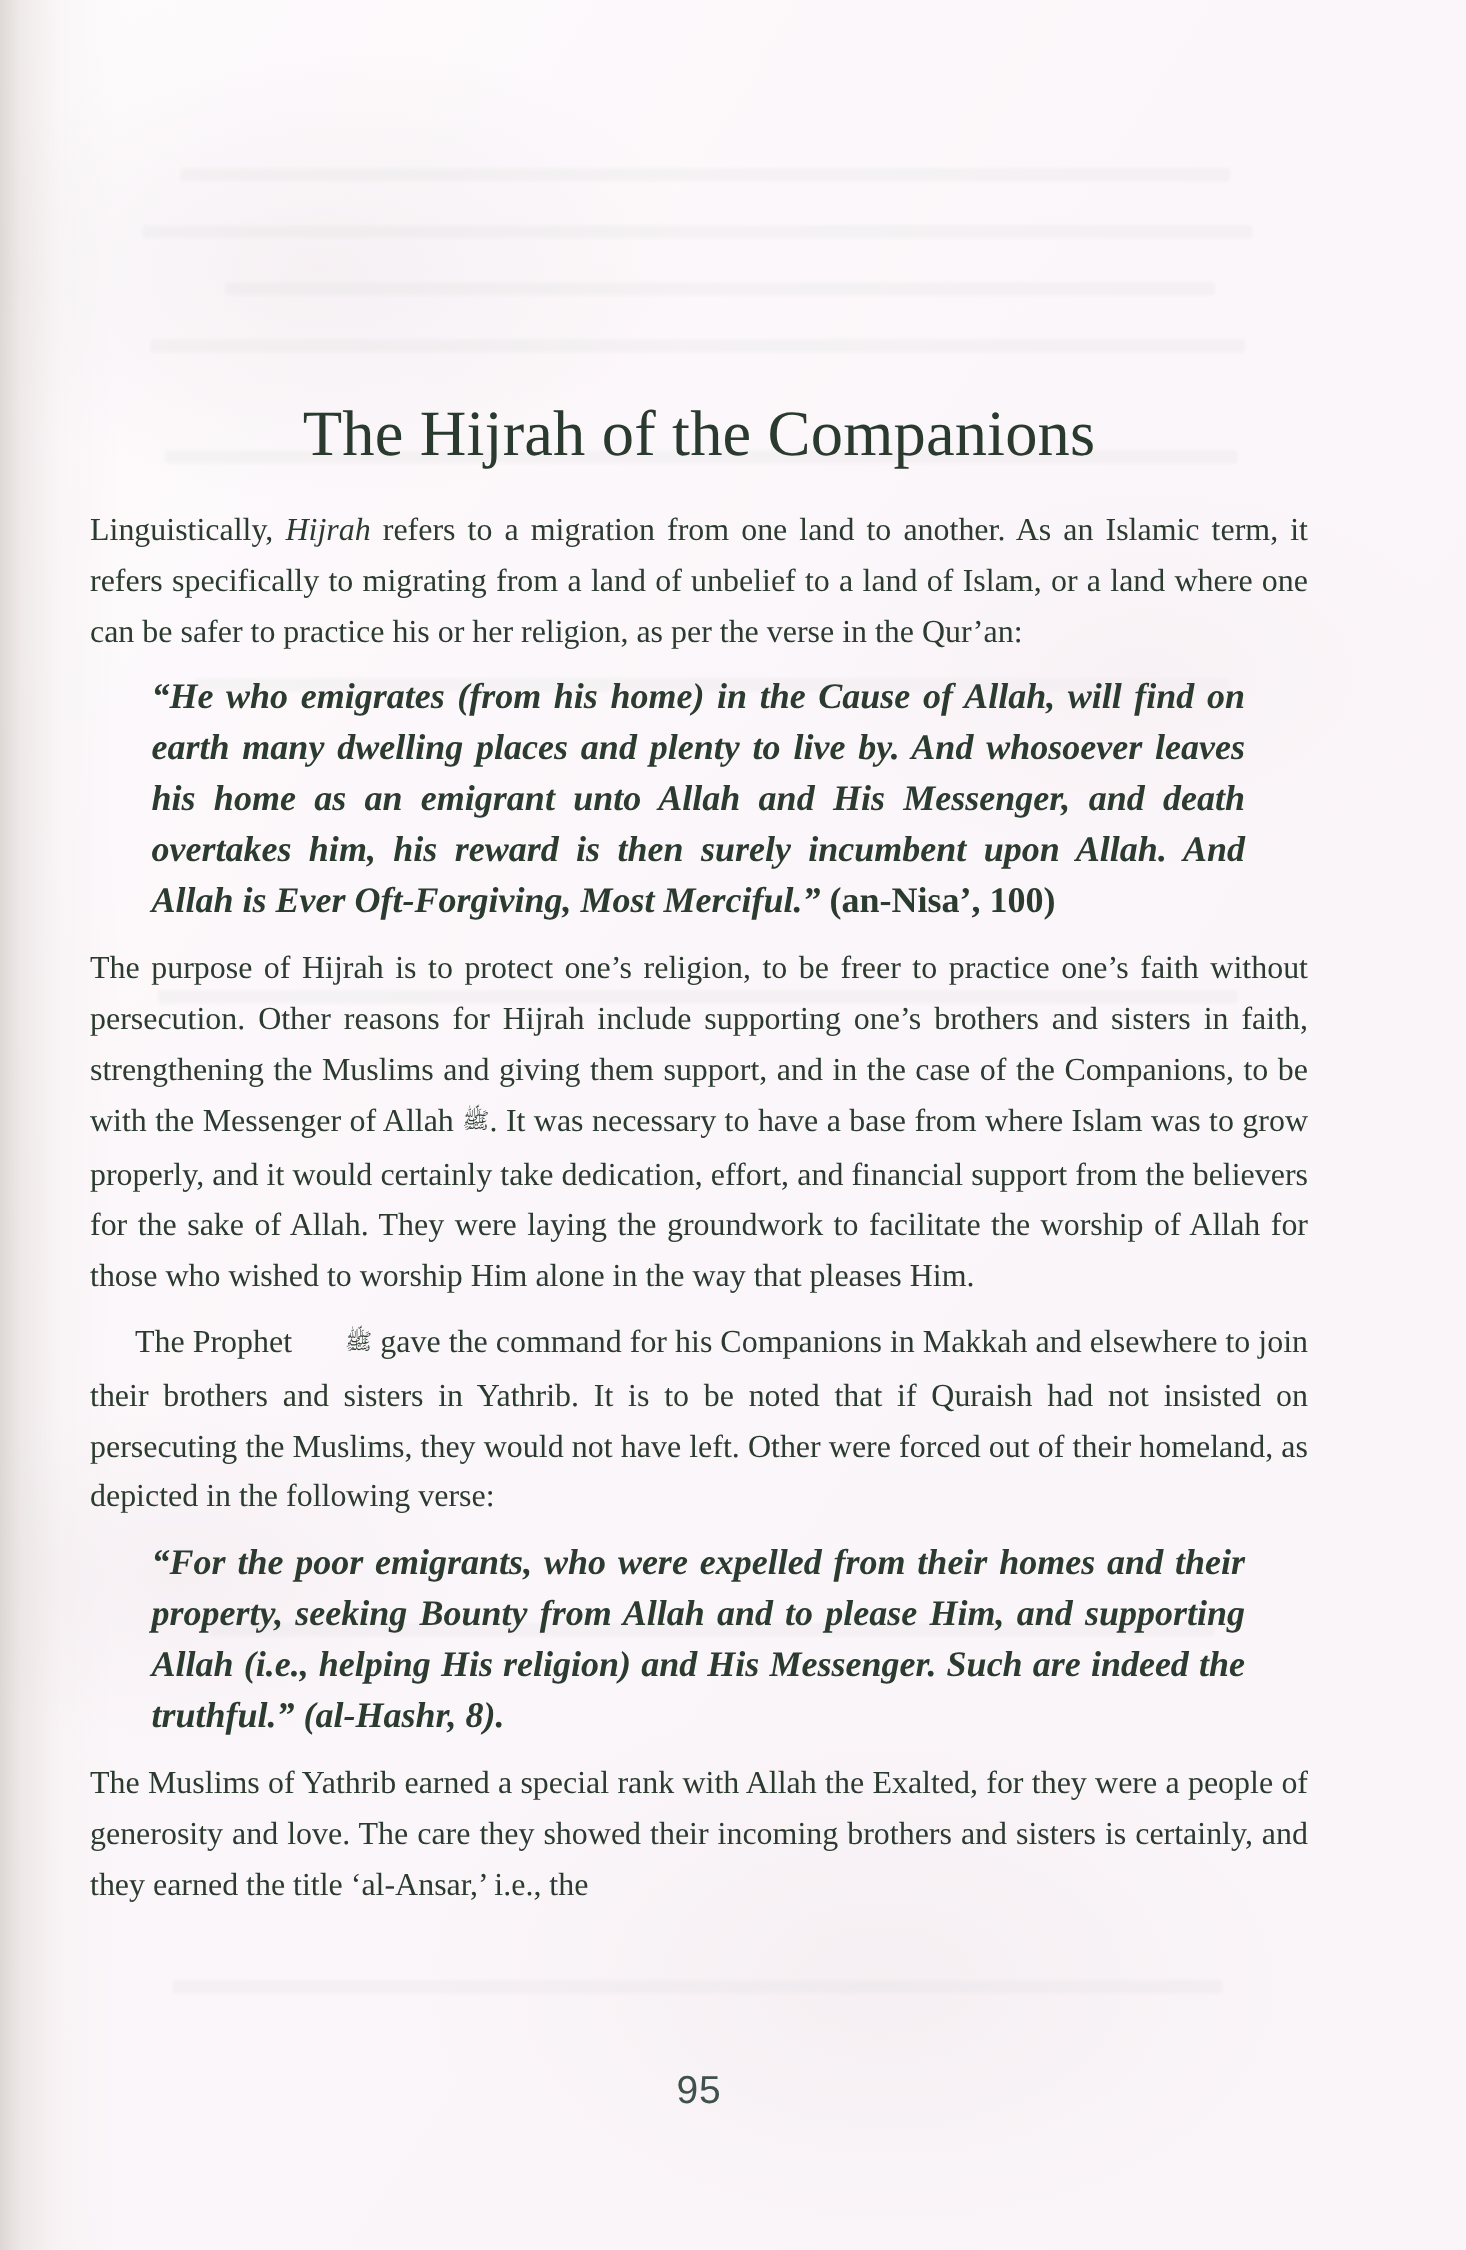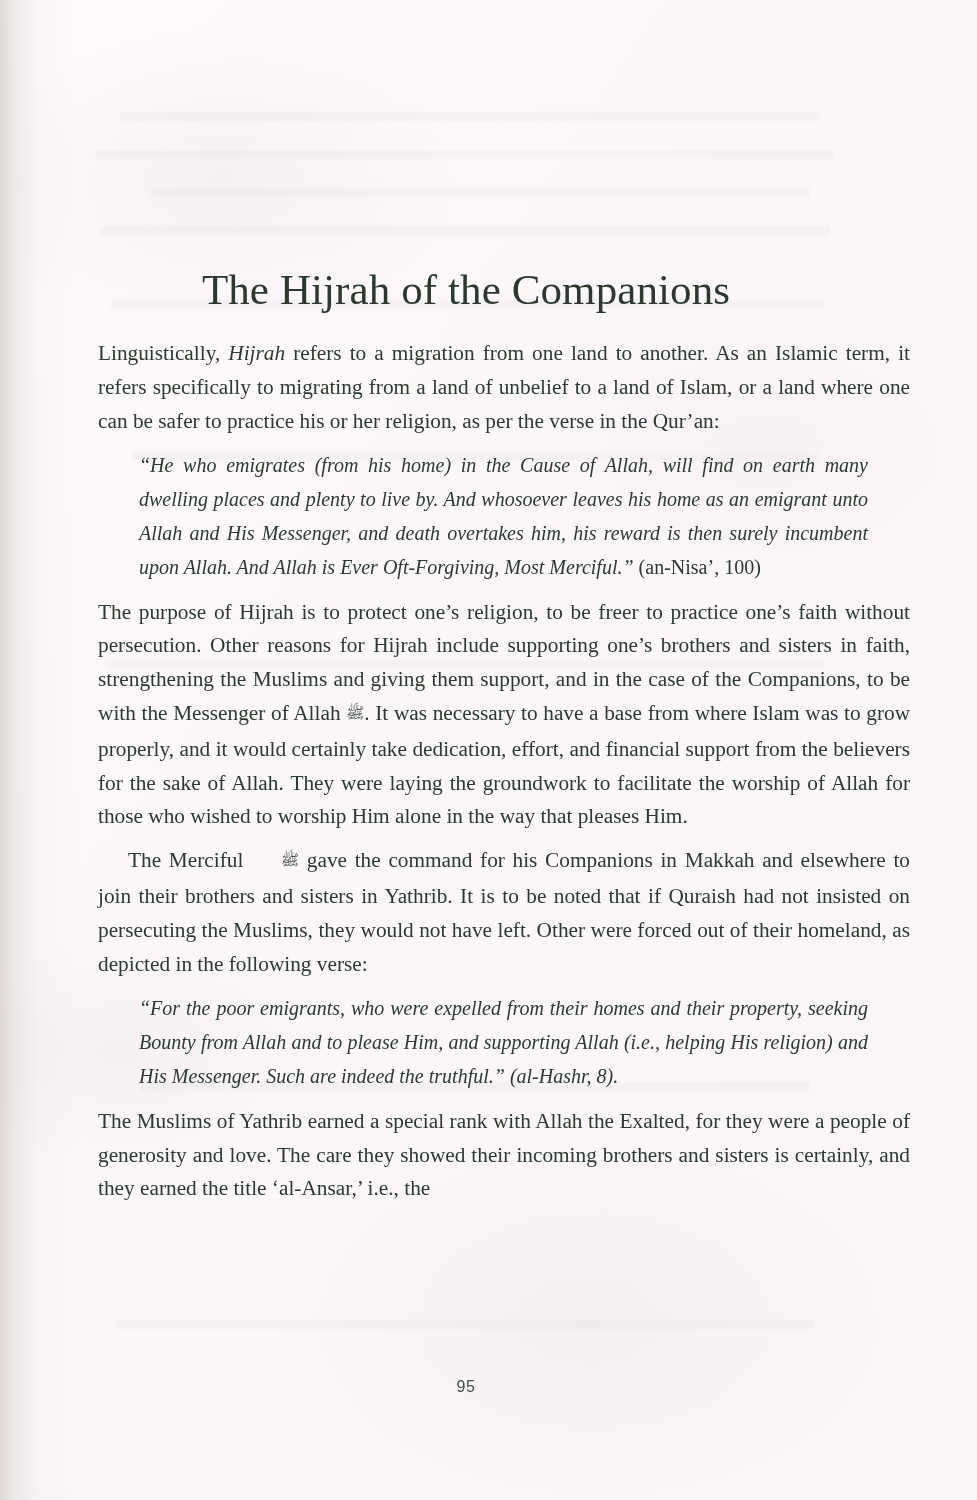--- a/index.html
+++ b/index.html
@@ -82,64 +82,64 @@
     letter-spacing: 0.1px;
     color: #2a3a2e;
     white-space: nowrap;
   }
 
   #body-flow {
     position: absolute;
     top: 337px;
     left: 0;
     width: 812px;
-    margin-left: 38px;
   }
 
   p.para {
     margin: 0;
     font-size: 21.3px;
     line-height: 33.8px;
     text-align: justify;
     text-justify: inter-word;
     color: #2b3b2f;
     hyphens: none;
   }
   p.para.indented { text-indent: 30px; }
   p.para.spaced   { margin-top: 10px; }
 
   blockquote.quote {
     margin: 11px 0 11px 0;
     padding: 0 42px 0 41px;
-    font-size: 20px;
+    font-size: 24px;
     line-height: 33.8px;
     font-style: italic;
     text-align: justify;
     text-justify: inter-word;
     color: #2b3b2f;
+    font-weight: bold;
   }
   blockquote.quote .ref-roman { font-style: normal; }
 
   .salawat {
     font-family: "DejaVu Sans", sans-serif;
     font-size: 15px;
     font-style: normal;
     display: inline-block;
     transform: translateY(-2px);
     letter-spacing: 0;
   }
 
   #page-number {
     position: absolute;
     left: 0;
     top: 1378px;
     width: 812px;
     text-align: center;
     font-family: "Liberation Sans", "DejaVu Sans", sans-serif;
-    font-size: 16px;
+    font-size: 26px;
     color: #40504a;
     letter-spacing: 0.5px;
   }
 
   
   #content { filter: blur(0.18px); }
 </style>
 </head>
 <body>
 
@@ -164,21 +164,21 @@
     <h1 id="chapter-title">The Hijrah of the Companions</h1>
 
     <div id="body-flow">
 
       <p class="para"><span>Linguistically, </span><em>Hijrah</em><span> refers to a migration from one land to another. As an Islamic term, it refers specifically to migrating from a land of unbelief to a land of Islam, or a land where one can be safer to practice his or her religion, as per the verse in the Qur’an:</span></p>
 
       <blockquote class="quote"><span>“He who emigrates (from his home) in the Cause of Allah, will find on earth many dwelling places and plenty to live by. And whosoever leaves his home as an emigrant unto Allah and His Messenger, and death overtakes him, his reward is then surely incumbent upon Allah. And Allah is Ever Oft-Forgiving, Most Merciful.” </span><span class="ref-roman">(an-Nisa’, 100)</span></blockquote>
 
       <p class="para"><span>The purpose of Hijrah is to protect one’s religion, to be freer to practice one’s faith without persecution. Other reasons for Hijrah include supporting one’s brothers and sisters in faith, strengthening the Muslims and giving them support, and in the case of the Companions, to be with the Messenger of Allah </span><span class="salawat">ﷺ</span><span>. It was necessary to have a base from where Islam was to grow properly, and it would certainly take dedication, effort, and financial support from the believers for the sake of Allah. They were laying the groundwork to facilitate the worship of Allah for those who wished to worship Him alone in the way that pleases Him.</span></p>
 
-      <p class="para indented spaced"><span>The Merciful </span><span class="salawat">ﷺ</span><span> gave the command for his Companions in Makkah and elsewhere to join their brothers and sisters in Yathrib. It is to be noted that if Quraish had not insisted on persecuting the Muslims, they would not have left. Other were forced out of their homeland, as depicted in the following verse:</span></p>
+      <p class="para indented spaced"><span>The Prophet </span><span class="salawat">ﷺ</span><span> gave the command for his Companions in Makkah and elsewhere to join their brothers and sisters in Yathrib. It is to be noted that if Quraish had not insisted on persecuting the Muslims, they would not have left. Other were forced out of their homeland, as depicted in the following verse:</span></p>
 
       <blockquote class="quote"><span>“For the poor emigrants, who were expelled from their homes and their property, seeking Bounty from Allah and to please Him, and supporting Allah (i.e., helping His religion) and His Messenger. Such are indeed the truthful.” (al-Hashr, 8).</span></blockquote>
 
       <p class="para">The Muslims of Yathrib earned a special rank with Allah the Exalted, for they were a people of generosity and love. The care they showed their incoming brothers and sisters is certainly, and they earned the title ‘al-Ansar,’ i.e., the</p>
 
     </div>
 
     <div id="page-number">95</div>
 
   </div>

